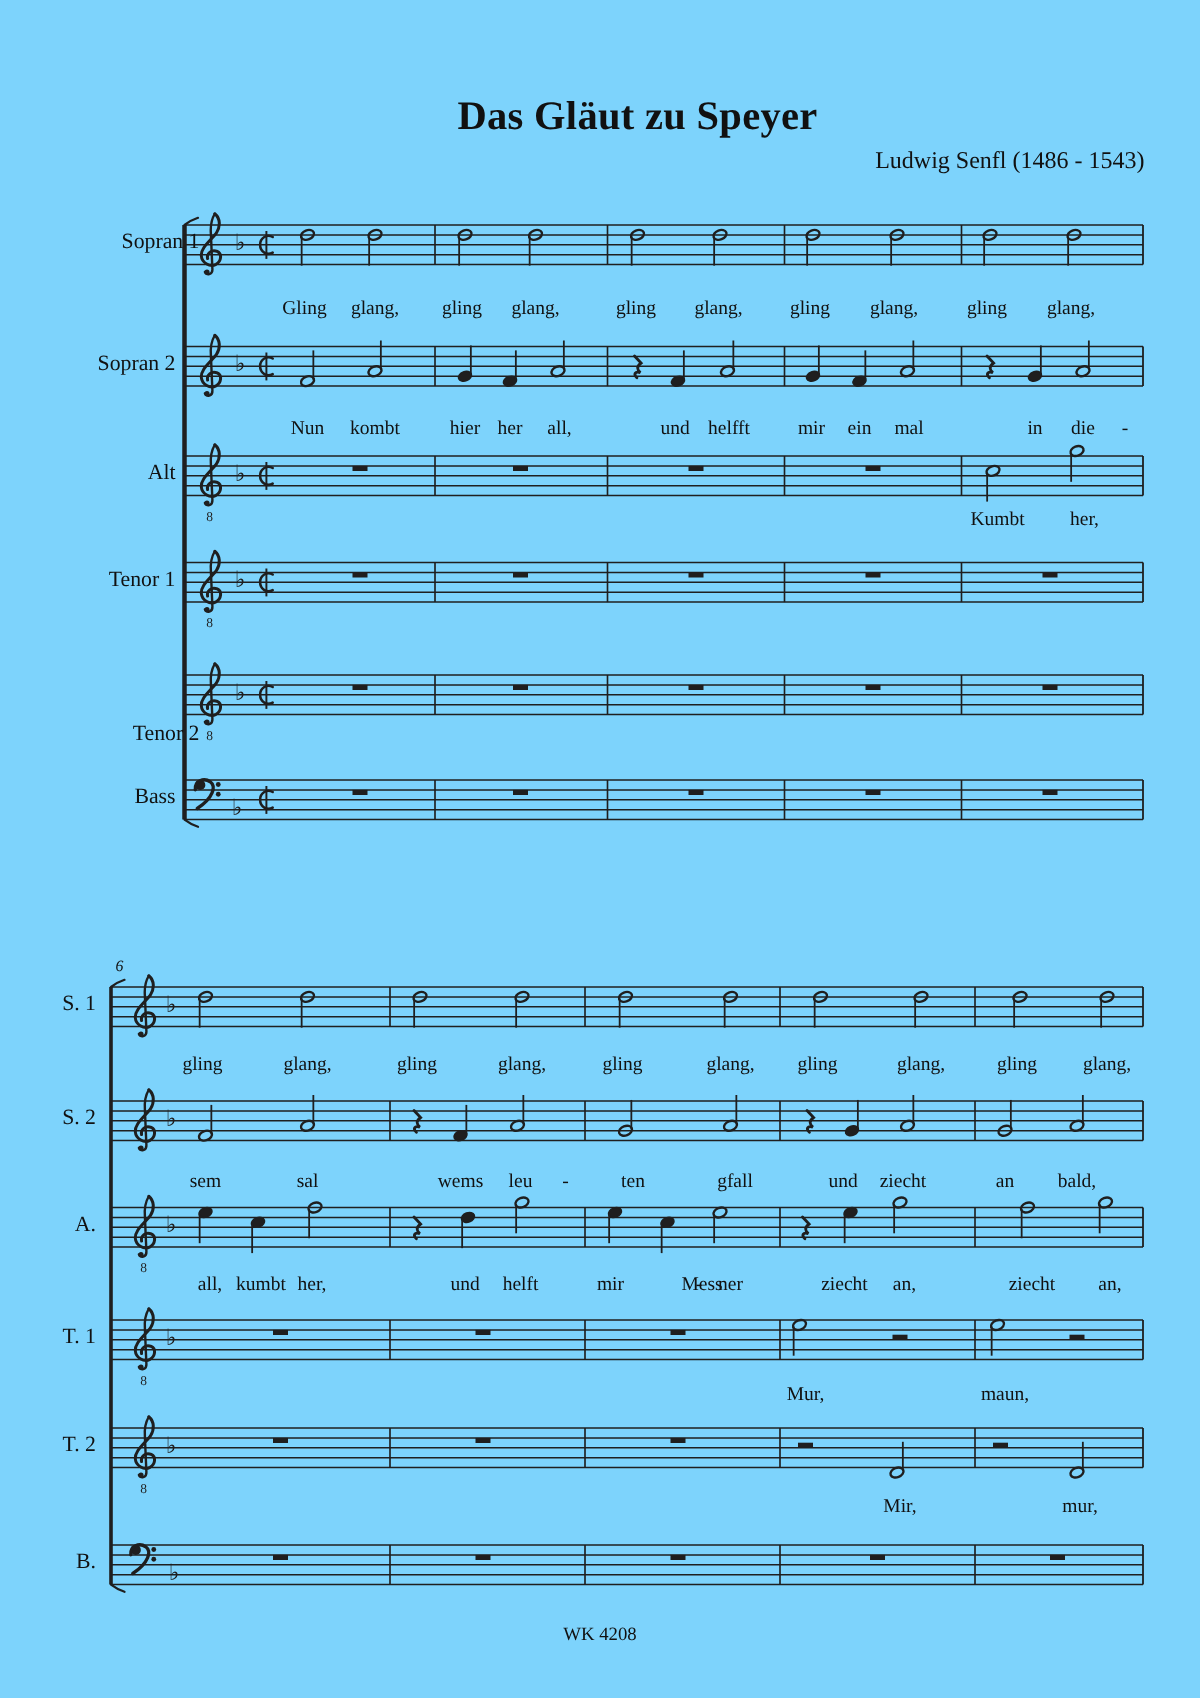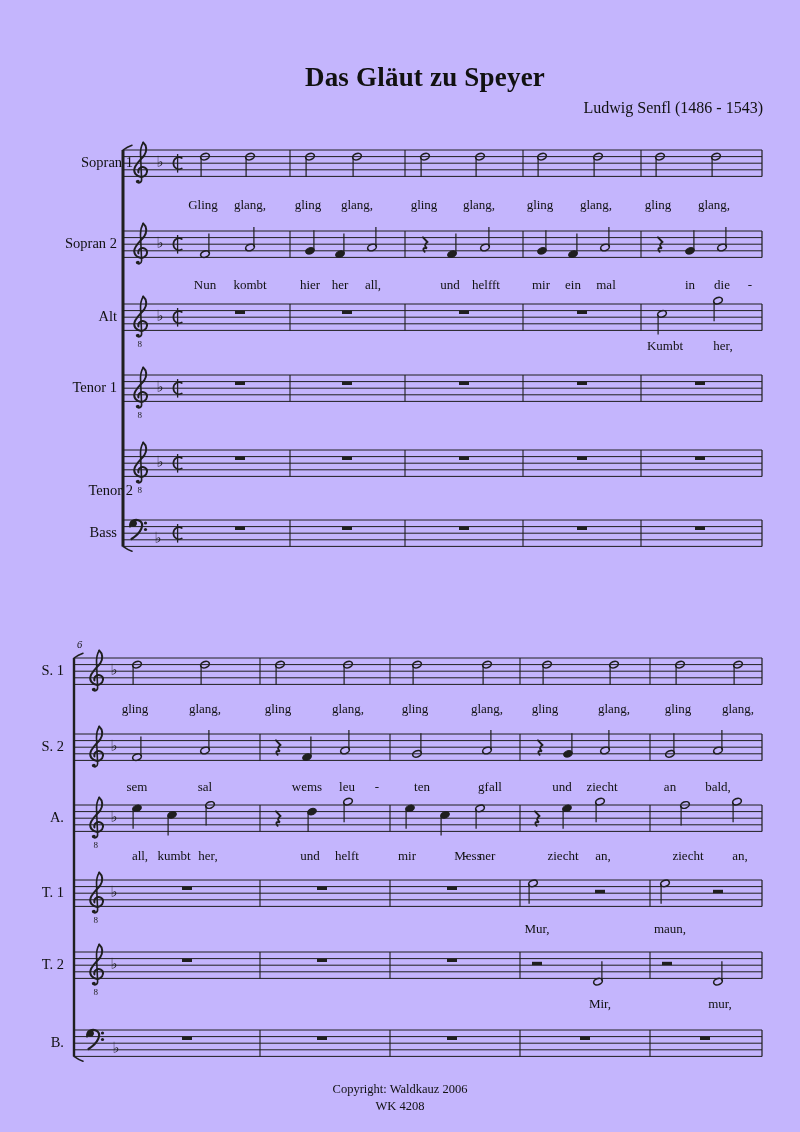--- a/index.html
+++ b/index.html
@@ -1,16 +1,16 @@
 <!DOCTYPE html>
 <html><head>
 <meta charset="utf-8">
 <style>
   html,body{margin:0;padding:0;background:#e8e8e8;}
-  .page{position:relative;width:800px;height:1132px;background:#c4b5fd;margin:0 auto;
+  .page{position:relative;width:800px;height:1132px;background:#7dd3fc;margin:0 auto;
         font-family:"Liberation Serif","DejaVu Serif",serif;color:#111;overflow:hidden;}
   .title{position:absolute;left:50px;top:62px;width:750px;text-align:center;
          font-size:27px;font-weight:bold;letter-spacing:.2px;}
   .composer{position:absolute;left:400px;top:99px;width:363px;text-align:right;font-size:16px;}
   .footer{position:absolute;left:0;top:1081px;width:800px;text-align:center;
           font-size:12.5px;line-height:17px;}
   .score-svg{position:absolute;left:0;top:0;}
   .vlabel{position:absolute;width:110px;text-align:right;font-size:14.5px;
           transform:translateY(-55%);white-space:nowrap;}
   .lyr{position:absolute;font-size:13px;white-space:nowrap;transform:translateX(-50%);}
@@ -514,16 +514,15 @@
       <div class="lyr" style="left: 740px; top: 848px;">an,</div>
       <div class="vlabel" style="left: -46px; width: 110px; top: 893.2px;">T. 1</div>
       <div class="lyr" style="left: 537px; top: 921px;">Mur,</div>
       <div class="lyr" style="left: 670px; top: 921px;">maun,</div>
       <div class="vlabel" style="left: -46px; width: 110px; top: 965.2px;">T. 2</div>
       <div class="lyr" style="left: 600px; top: 996px;">Mir,</div>
       <div class="lyr" style="left: 720px; top: 996px;">mur,</div>
       <div class="vlabel" style="left: -46px; width: 110px; top: 1043.2px;">B.</div>
     </div>
   <div class="footer">
-    <div>Copyright: Waldkauz 2006</div>
     <div>WK 4208</div>
   </div>
 </div>
 
 </body></html>

